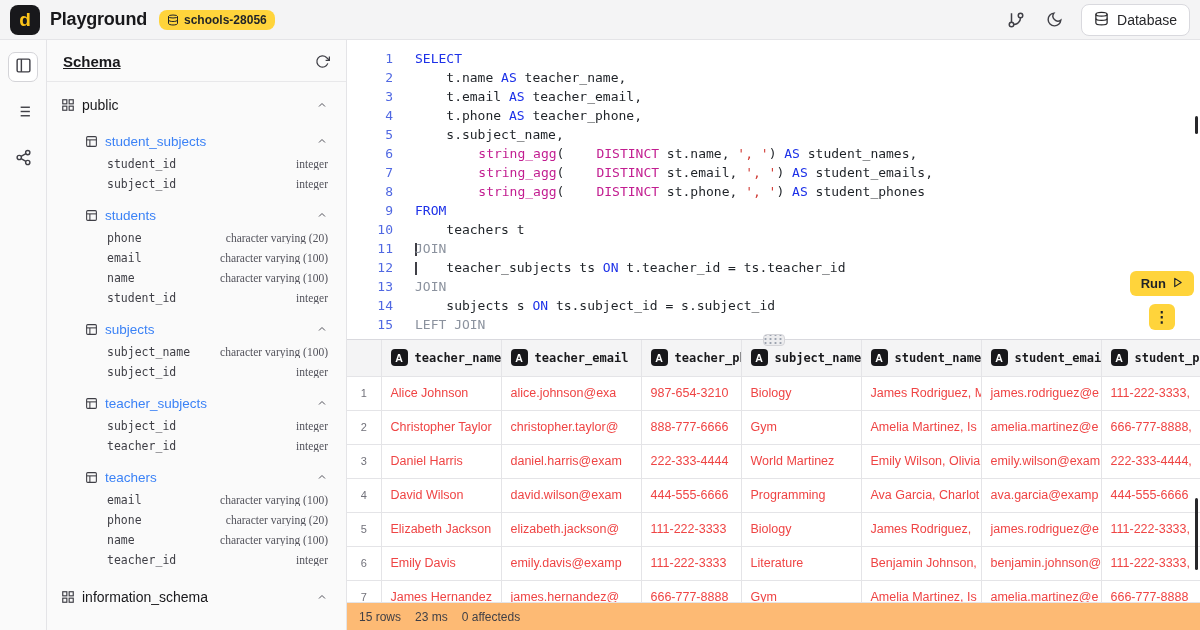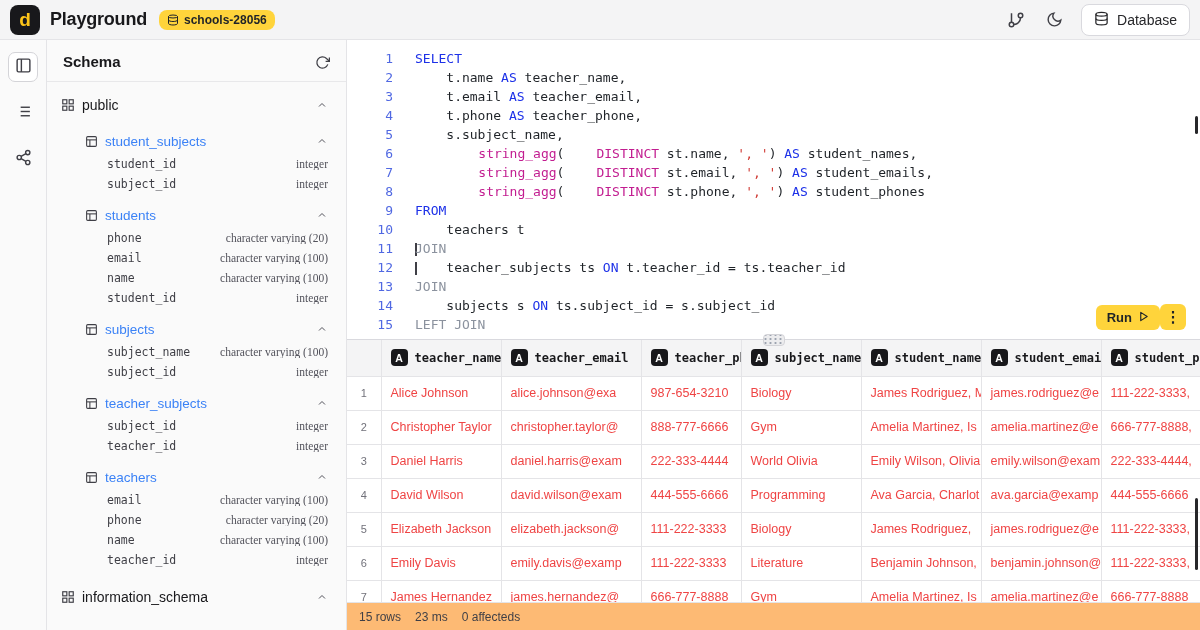--- a/index.html
+++ b/index.html
@@ -14,21 +14,21 @@
   .spacer{flex:1;}
   .hicon{width:22px;height:22px;display:flex;align-items:center;justify-content:center;color:#3f3f46;cursor:pointer;margin-right:6px;}
   .db-btn{display:flex;align-items:center;gap:8px;background:#fff;border:1px solid #d9d9de;border-radius:8px;padding:6px 12px;font-size:14px;font-weight:500;font-family:inherit;color:#27272a;cursor:pointer;}
   
   .bd{flex:1;display:flex;min-height:0;}
   .rail{flex:0 0 47px;border-right:1px solid #e4e4e7;background:#fafafa;display:flex;flex-direction:column;align-items:center;padding-top:12px;gap:16px;}
   .rail-btn{width:30px;height:30px;border-radius:7px;display:flex;align-items:center;justify-content:center;color:#3f3f46;cursor:pointer;}
   .rail-btn.active{border:1px solid #d4d4d8;background:#fff;}
   
   .sidebar{flex:0 0 300px;border-right:1px solid #e4e4e7;background:#fafafa;display:flex;flex-direction:column;overflow:hidden;}
-  .side-head{display:flex;align-items:flex-end;justify-content:space-between;padding:13px 16px 11px 16px;border-bottom:1px solid #e8e8ea;}
+  .side-head{display:flex;align-items:center;justify-content:space-between;padding:13px 16px 11px 16px;border-bottom:1px solid #e8e8ea;text-decoration:underline;}
   .side-head .t{font-size:15px;font-weight:600;}
   .side-head .ric{color:#3f3f46;cursor:pointer;display:flex;}
   .tree{flex:1;overflow:hidden;padding-top:8px;font-size:13px;}
   .trow{display:flex;align-items:center;gap:7px;padding-right:18px;cursor:pointer;text-align:right;}
   .trow .icon{display:flex;color:#3f3f46;}
   .trow .chev{margin-left:auto;display:flex;color:#52525b;}
   .schema-row{height:30px;padding-left:14px;font-size:14px;font-weight:500;}
   .schema-row.second{margin-top:12px;}
   .table-row{height:26px;padding-left:38px;margin-top:8px;color:#3b82f6;font-size:13.5px;}
   .col-row{height:20px;padding-left:60px;cursor:default;}
@@ -39,21 +39,21 @@
   .editor{flex:0 0 300px;position:relative;overflow:hidden;padding-top:9px;border-bottom:1px solid #d9d9de;background:#fff;}
   .line{display:flex;height:19px;line-height:19px;font-family:"DejaVu Sans Mono",monospace;font-size:13px;}
   .gutter{flex:0 0 46px;text-align:right;color:#5068e2;user-select:none;}
   .code{white-space:pre;margin-left:22px;color:#1f2328;}
   .tk-plain{color:#1f2328;}
   .tk-kw{color:#1d31e8;}
   .tk-fn{color:#c21d90;margin-left:32px;}
   .tk-str{color:#d03a34;}
   .tk-dim{color:#8b929e;}
   .caret{display:inline-block;width:2px;height:13px;background:#3f3f46;vertical-align:middle;margin-right:-2px;}
-  .editor-actions{position:absolute;right:14px;bottom:9px;display:flex;align-items:center;gap:0;}
+  .editor-actions{position:absolute;right:6px;bottom:9px;display:flex;align-items:center;gap:8px;flex-direction:column;}
   .run{display:flex;align-items:center;gap:6px;background:#ffd43b;border:none;border-radius:6px;padding:5px 11px;font-size:13px;font-weight:600;font-family:inherit;color:#1f2328;cursor:pointer;}
   .more{width:26px;height:26px;background:#ffd43b;border:none;border-radius:6px;font-size:15px;font-weight:700;color:#1f2328;cursor:pointer;display:flex;align-items:center;justify-content:center;padding:0;}
   .grip{position:absolute;top:294px;left:50%;transform:translateX(-50%);width:22px;height:12px;background:#ececee;border:1px solid #d4d4d8;border-radius:4px;background-image:radial-gradient(circle,#9ca3af 1px,transparent 1.2px);background-size:5px 4px;background-position:4px 2px;z-index:5;cursor:row-resize;}
   
   .results{flex:1;min-height:0;overflow:hidden;position:relative;}
   table{border-collapse:collapse;table-layout:fixed;width:864px;}
   th,td{border-right:1px solid #e4e4e7;border-bottom:1px solid #e4e4e7;padding:0 9px;white-space:nowrap;overflow:hidden;text-align:left;}
   thead th{height:36px;background:#f4f4f5;}
   .thwrap{display:flex;align-items:center;font-family:"DejaVu Sans Mono",monospace;font-size:12px;font-weight:700;color:#18181b;}
   .type-badge{flex:0 0 17px;width:17px;height:17px;background:#18181b;color:#fff;border-radius:4px;display:flex;align-items:center;justify-content:center;font-size:10.5px;font-weight:700;margin-right:7px;font-family:"Liberation Sans",sans-serif;}
@@ -474,21 +474,21 @@
                 <td>Gym</td>
                 <td>Amelia Martinez, Is</td>
                 <td>amelia.martinez@e</td>
                 <td>666-777-8888,</td>
               </tr>
               <tr>
                 <td class="rownum">3</td>
                 <td>Daniel Harris</td>
                 <td>daniel.harris@exam</td>
                 <td>222-333-4444</td>
-                <td>World Olivia</td>
+                <td>World Martinez</td>
                 <td>Emily Wilson, Olivia</td>
                 <td>emily.wilson@exam</td>
                 <td>222-333-4444,</td>
               </tr>
               <tr>
                 <td class="rownum">4</td>
                 <td>David Wilson</td>
                 <td>david.wilson@exam</td>
                 <td>444-555-6666</td>
                 <td>Programming</td>

